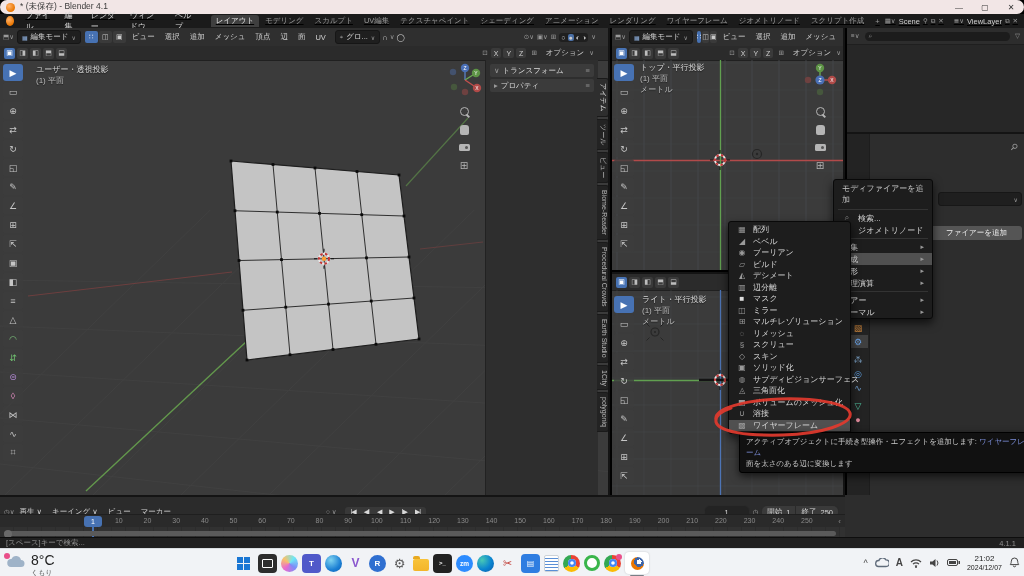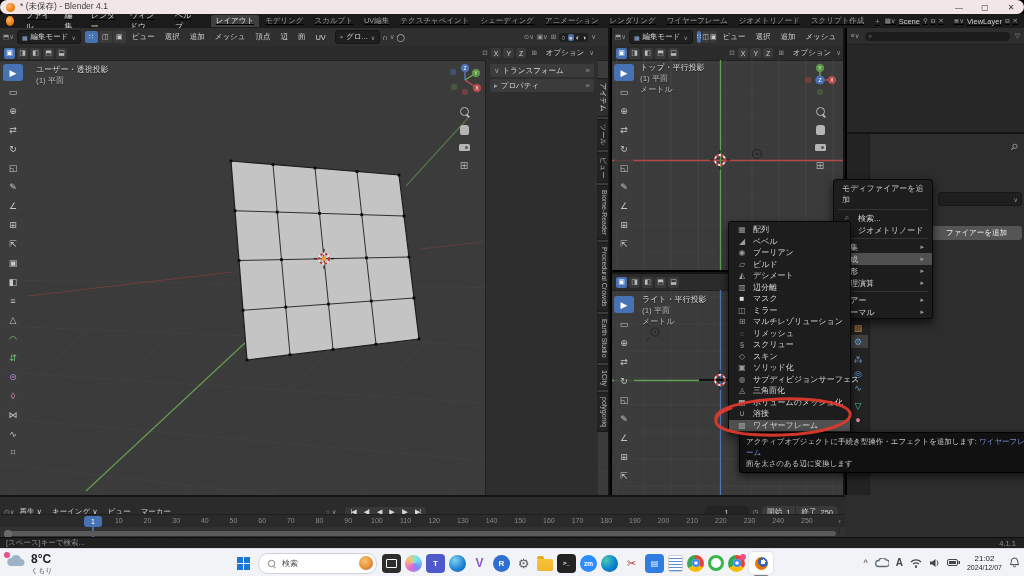--- a/index.html
+++ b/index.html
@@ -638,37 +638,32 @@
 
   <div class="abs taskbar">
     <div class="abs row" style="left:6px;top:3px;gap:5px">
       <span style="position:relative">
         <svg width="20" height="16">
             <path d="M5 12 a4 4 0 0 1 .5-8 a5 5 0 0 1 9.5 1 a3.5 3.5 0 0 1 0 7 z" fill="#9fb3c8"></path>
           </svg>
         <span class="badge" style="left:-2px;top:-2px;right:auto"></span>
       </span>
       <span>
-        <div style="font-size:12px;color:#222;font-weight:bold">8°C</div>
+        <div style="font-size:14px;color:#222;font-weight:normal">8°C</div>
         <div style="font-size:7px;color:#555">くもり</div>
       </span>
     </div>
     <div class="abs row" style="left:234px;top:3px;gap:5px">
       <span class="tkico">
         <svg width="13" height="13">
           <rect x="0" y="0" width="6" height="6" fill="#1a77d4"></rect>
             <rect x="7" y="0" width="6" height="6" fill="#1a77d4"></rect>
           <rect x="0" y="7" width="6" height="6" fill="#1a77d4"></rect>
             <rect x="7" y="7" width="6" height="6" fill="#1a77d4"></rect>
         </svg>
-      </span>
-      <span class="row" style="width:106px;height:19px;background:#fff;border:1px solid #cfd4da;border-radius:10px;padding:0 3px 0 8px">
-        <span class="nmag" style="border-color:#666;transform:scale(.8)"></span>
-        <span style="font-size:8px;color:#444;margin-left:6px">検索</span>
-        <span style="margin-left:auto;width:14px;height:14px;border-radius:50%;background:radial-gradient(circle at 40% 35%,#f6c27b,#e98f2e 60%,#8a4bd0)"></span>
       </span>
       <span id="tkicons" class="row" style="gap:4px">
           <span class="tkico tk-dark"></span>
           <span class="tkico tk-copilot"></span>
           <span class="tkico tk-teams">T</span>
           <span class="tkico tk-globe"></span>
           <span class="tkico tk-vs">V</span>
           <span class="tkico tk-r">R</span>
           <span class="tkico tk-gear">⚙</span>
           <span class="tkico tk-folder"></span>

